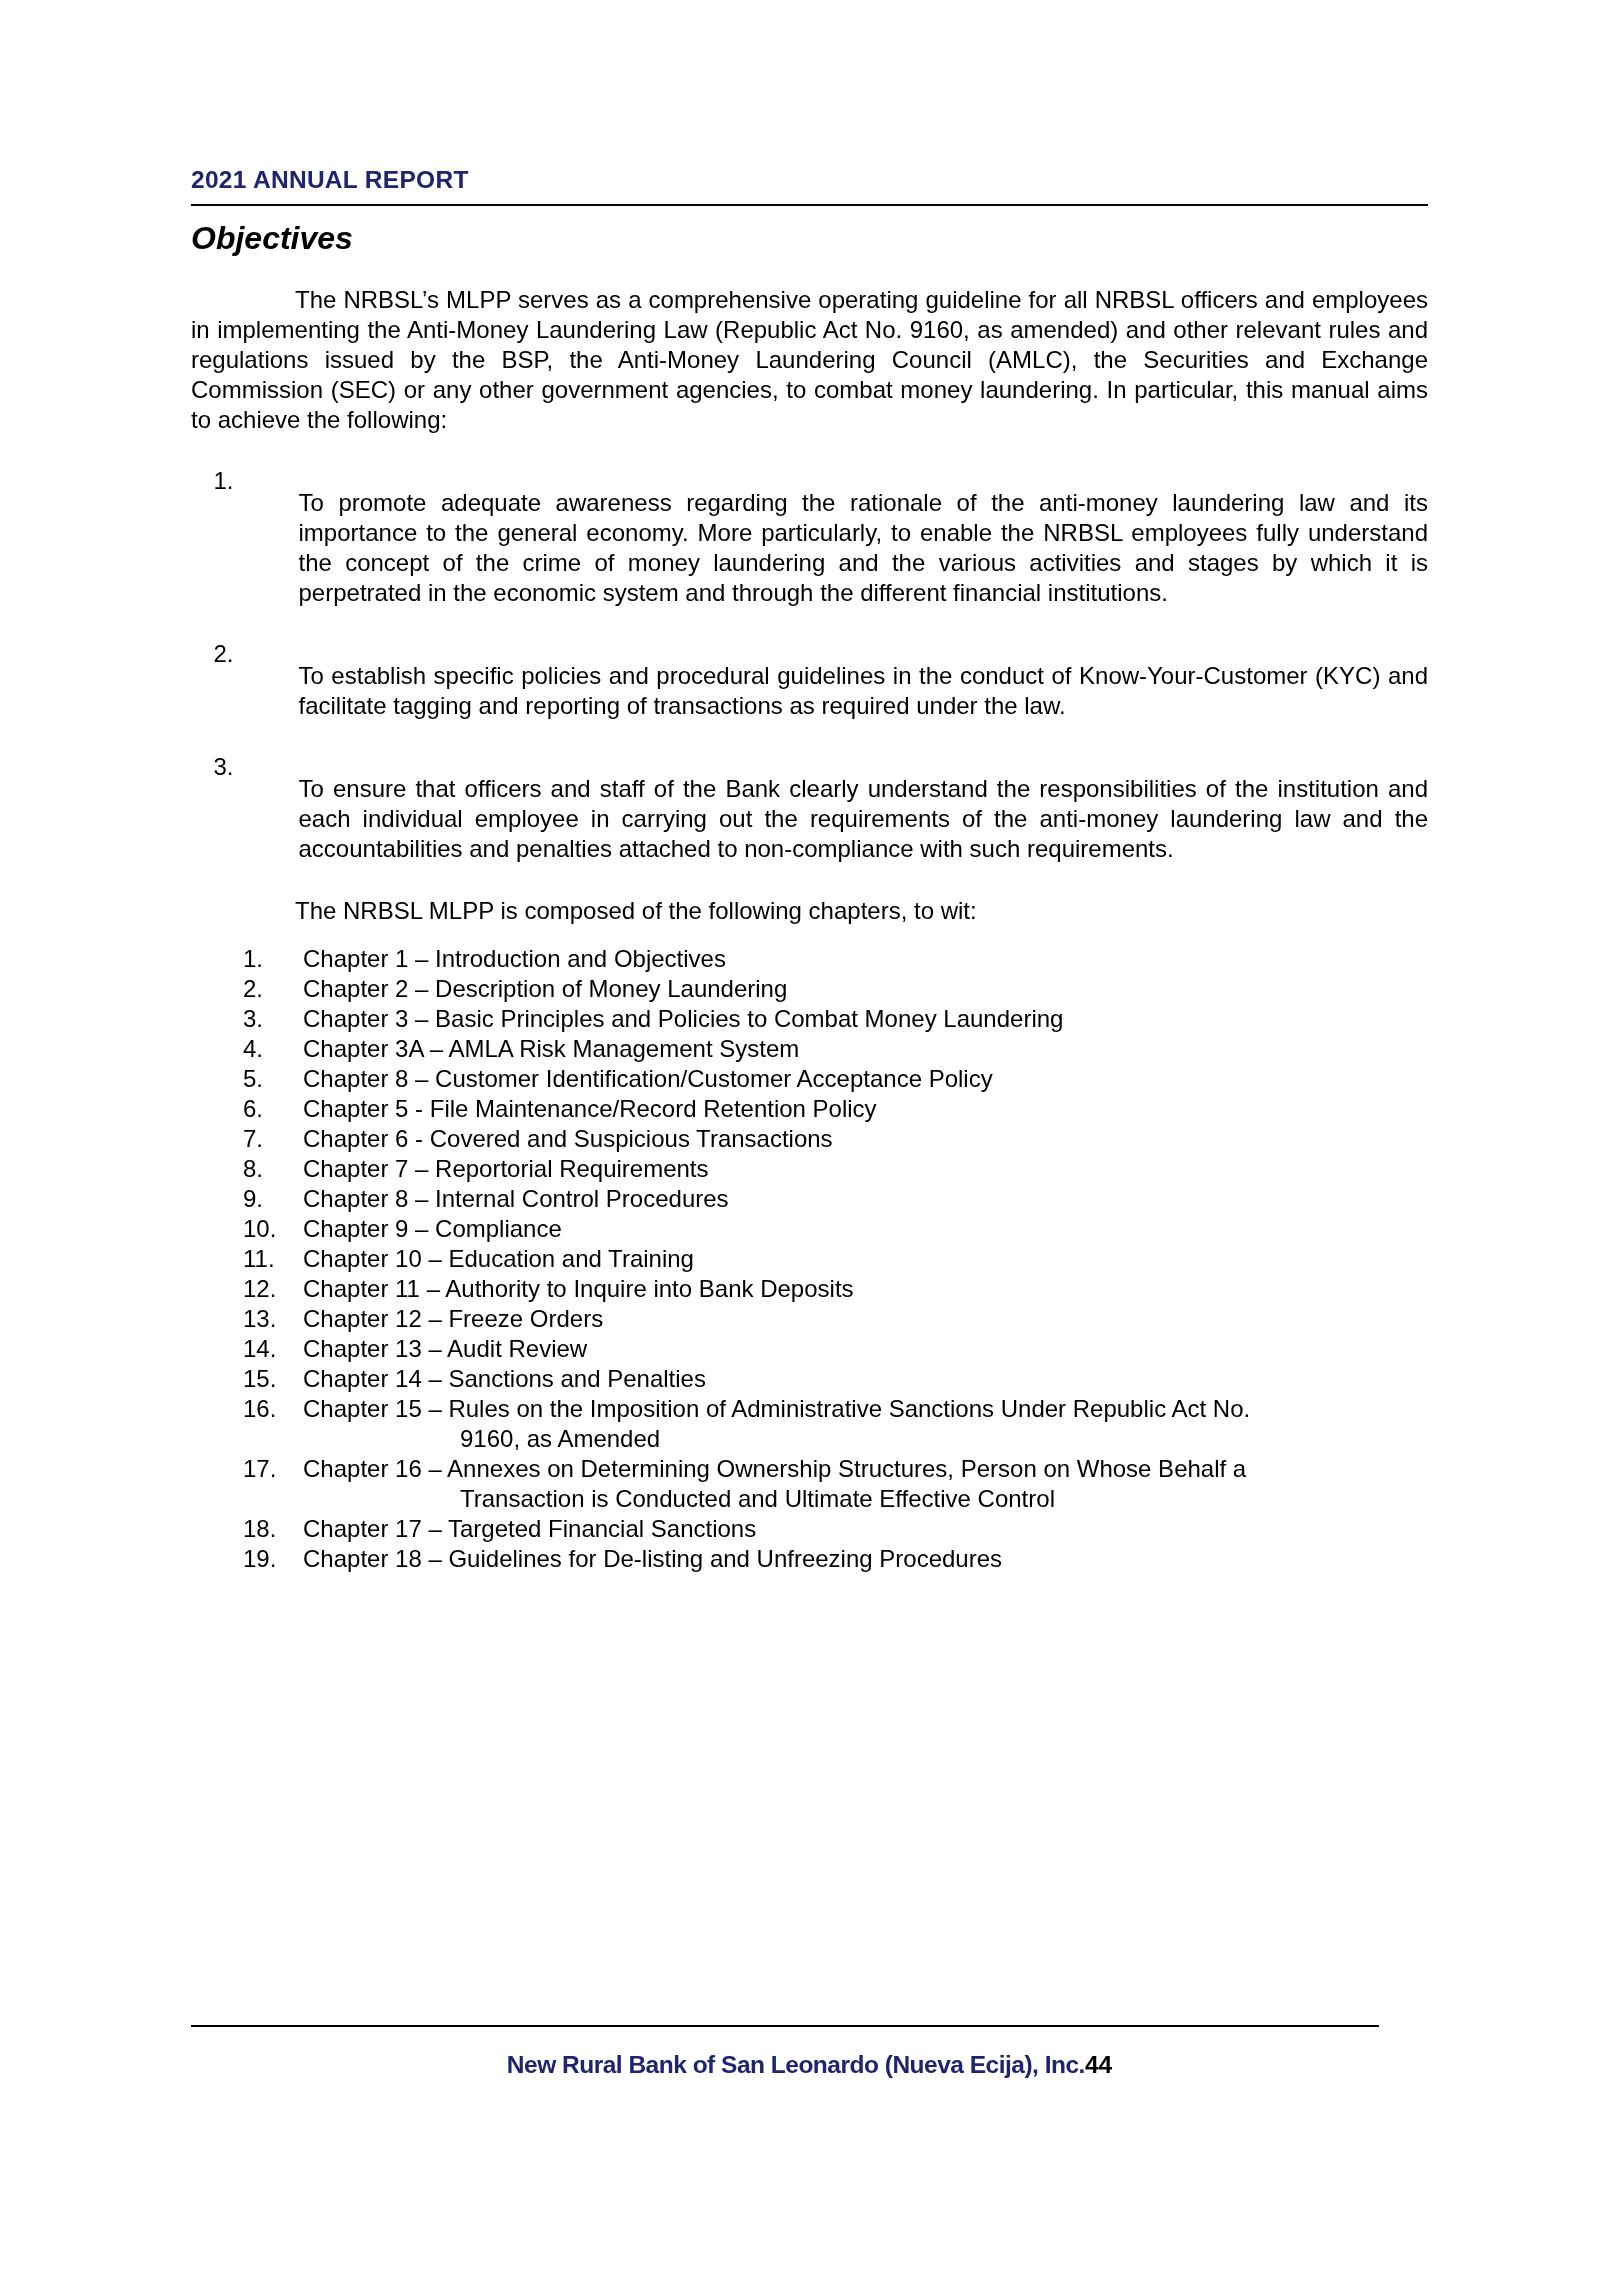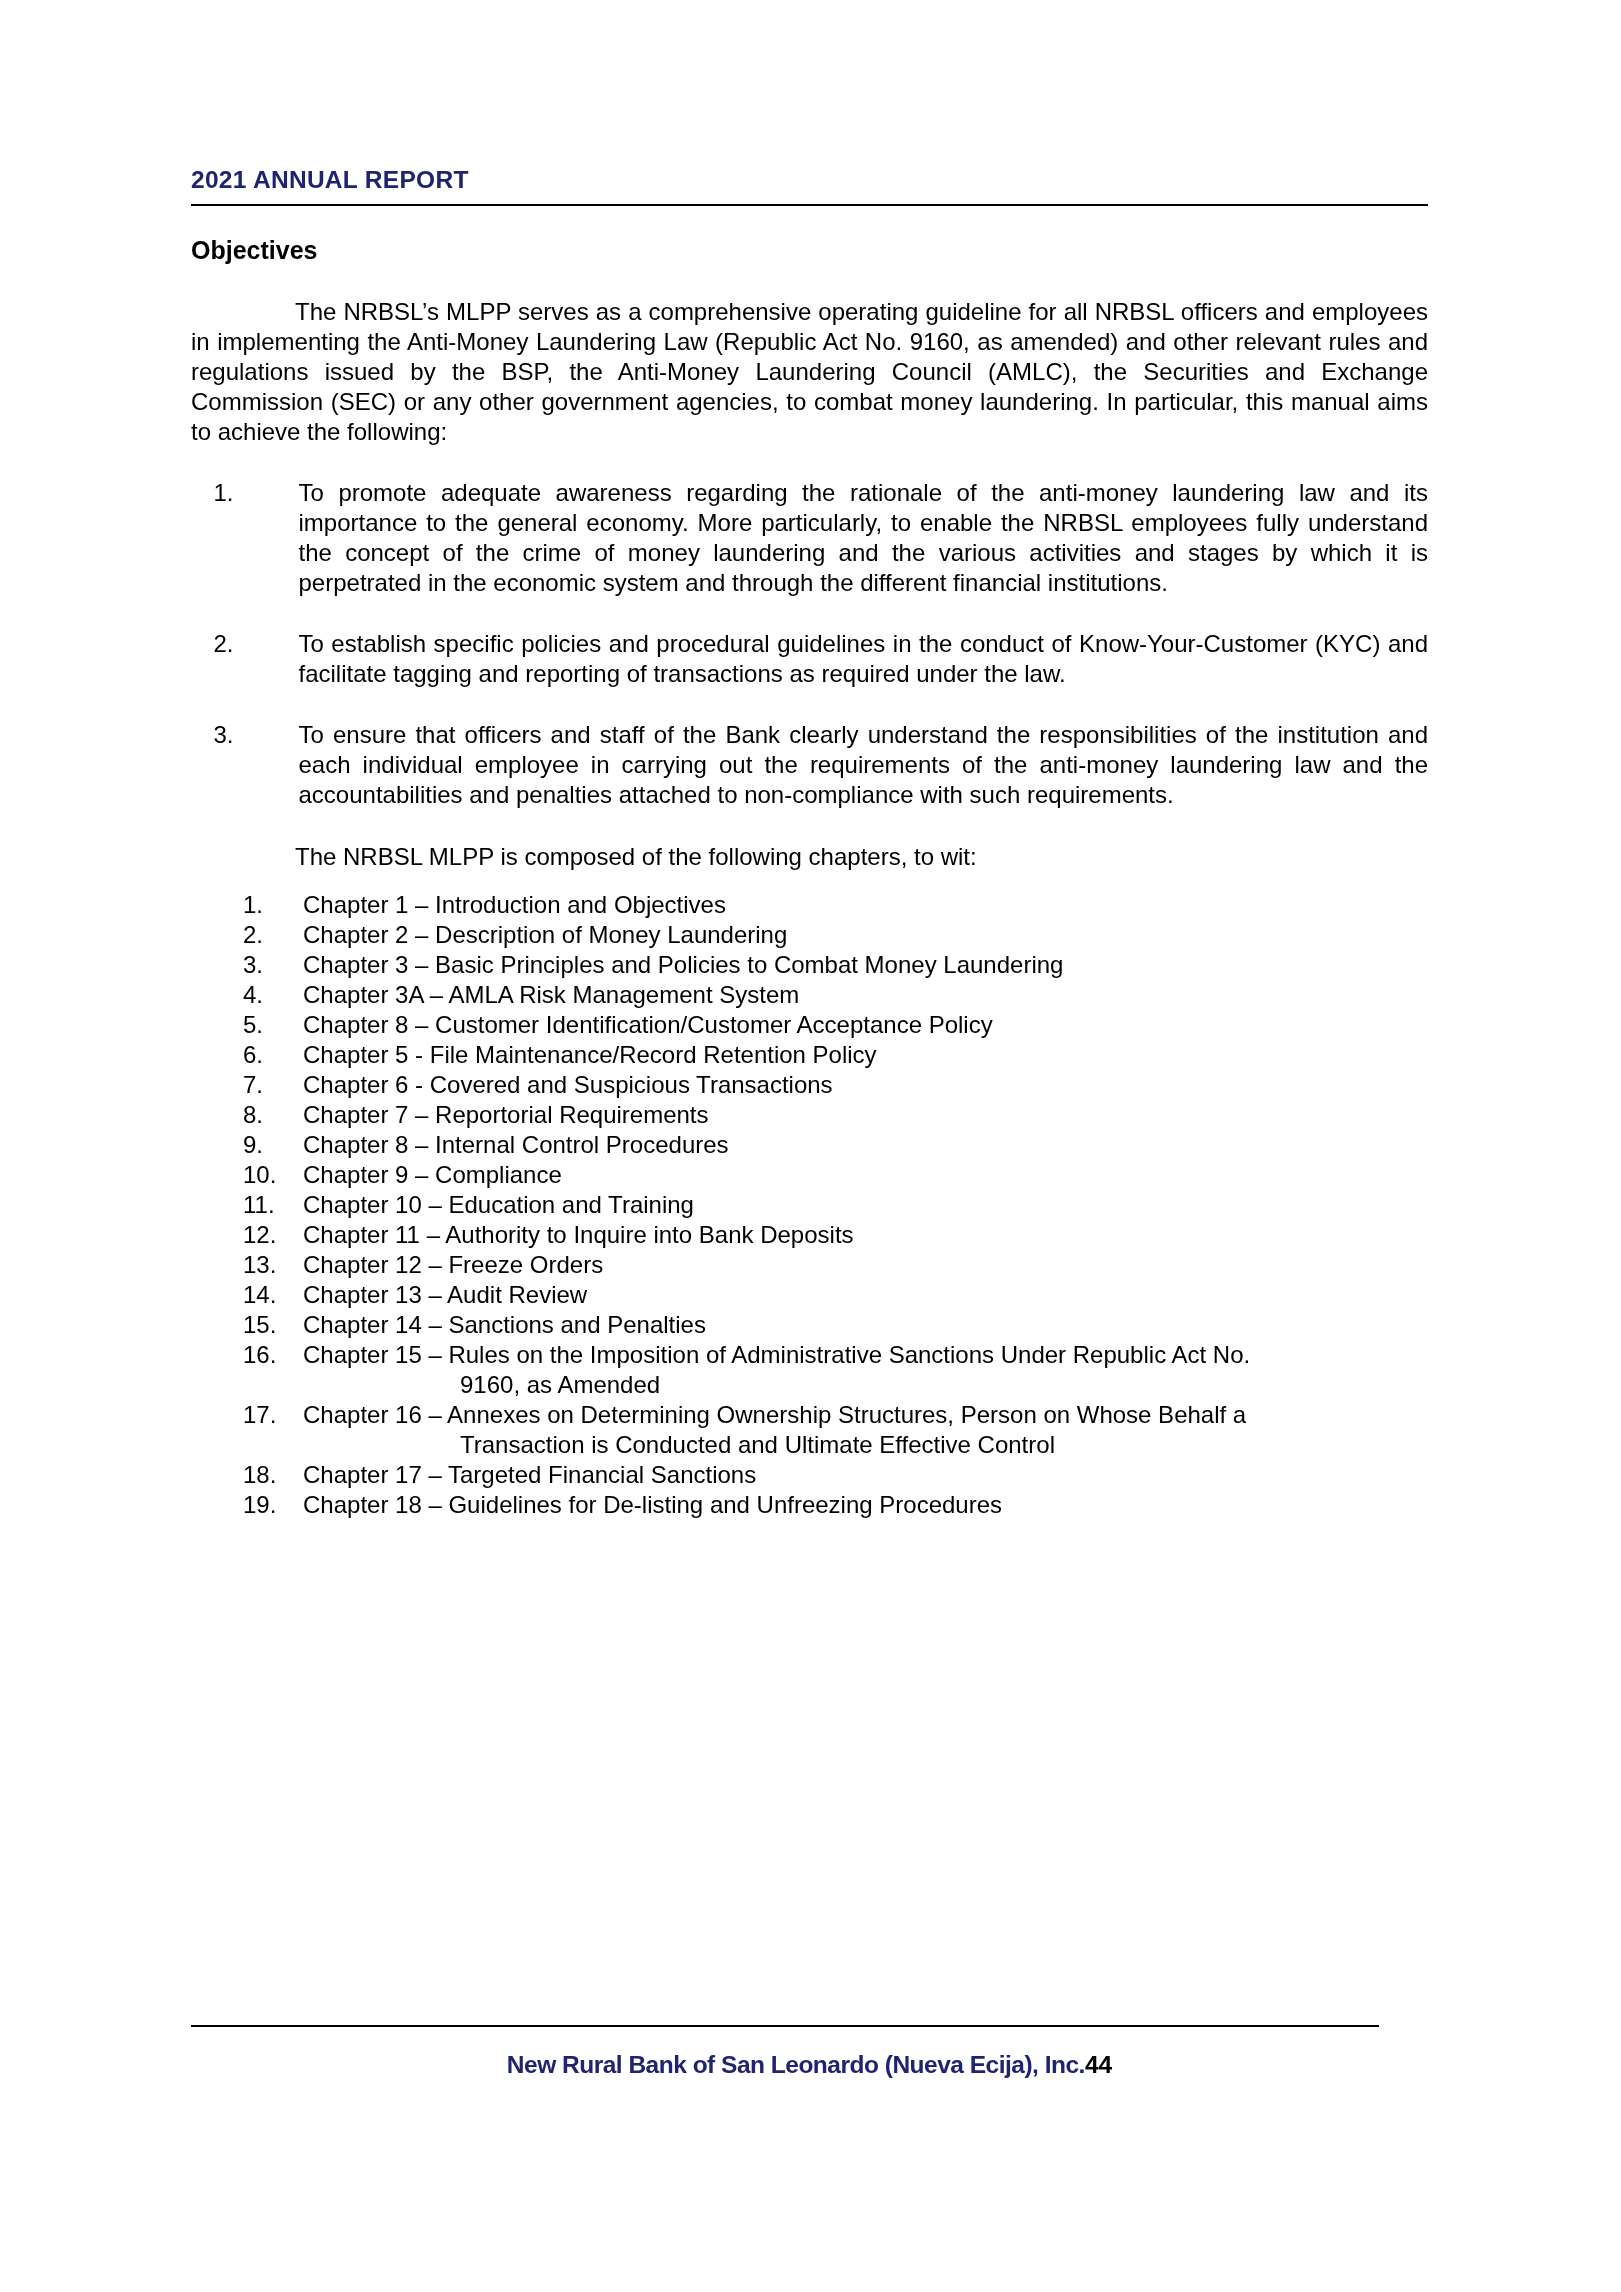--- a/index.html
+++ b/index.html
@@ -20,24 +20,25 @@
     letter-spacing: 0.3px;
     color: #1F2470;
     line-height: 30px;
   }
   .header-rule {
     border: none;
     border-top: 2.9px solid #000000;
     margin-top: 8.8px;
   }
   h2.section-heading {
-    font-size: 25px; font-weight: bold;
+    font-size: 32px; font-weight: bold;
     color: #000000;
     line-height: 30px;
-    margin-top: 29px;
+    margin-top: 17px;
+    font-style: italic;
   }
   p.intro {
     font-size: 24px;
     line-height: 30px;
     text-align: justify;
     text-indent: 104px;
     margin-top: 32px;
   }
   p.intro.short { text-align: left; }
   ol.obj-list {
@@ -45,21 +46,21 @@
     margin-top: 10.8px;
   }
   ol.obj-list li {
     display: flex;
     padding-left: 22.5px;
     margin-top: 31px;
     font-size: 24px;
     line-height: 30px;
   }
   ol.obj-list .num { width: 85px; flex: 0 0 85px; }
-  ol.obj-list .txt { flex: 1; text-align: justify; }
+  ol.obj-list .txt { flex: 1; text-align: justify; margin-top: 22px; }
   ol.chapter-list {
     list-style: none;
     margin-top: 18.6px;
   }
   ol.chapter-list li {
     display: flex;
     padding-left: 52px;
     font-size: 24px;
     line-height: 30px;
   }

